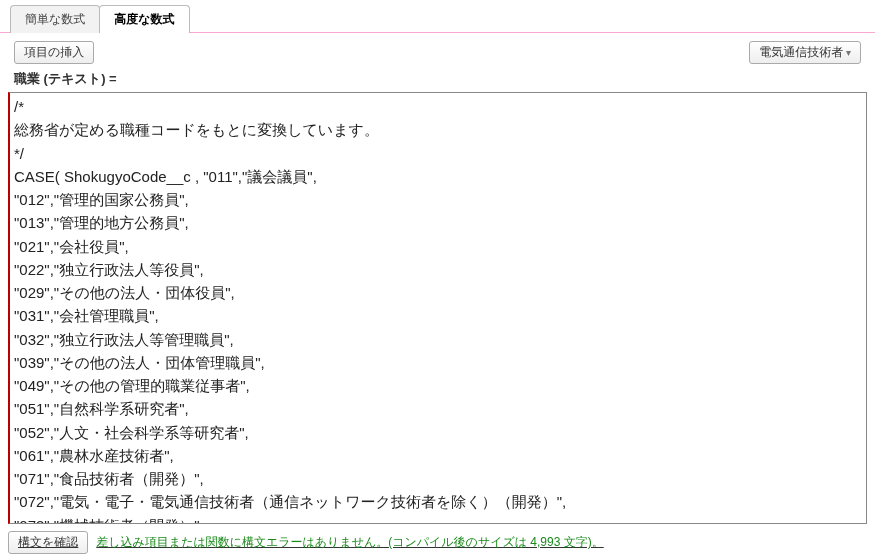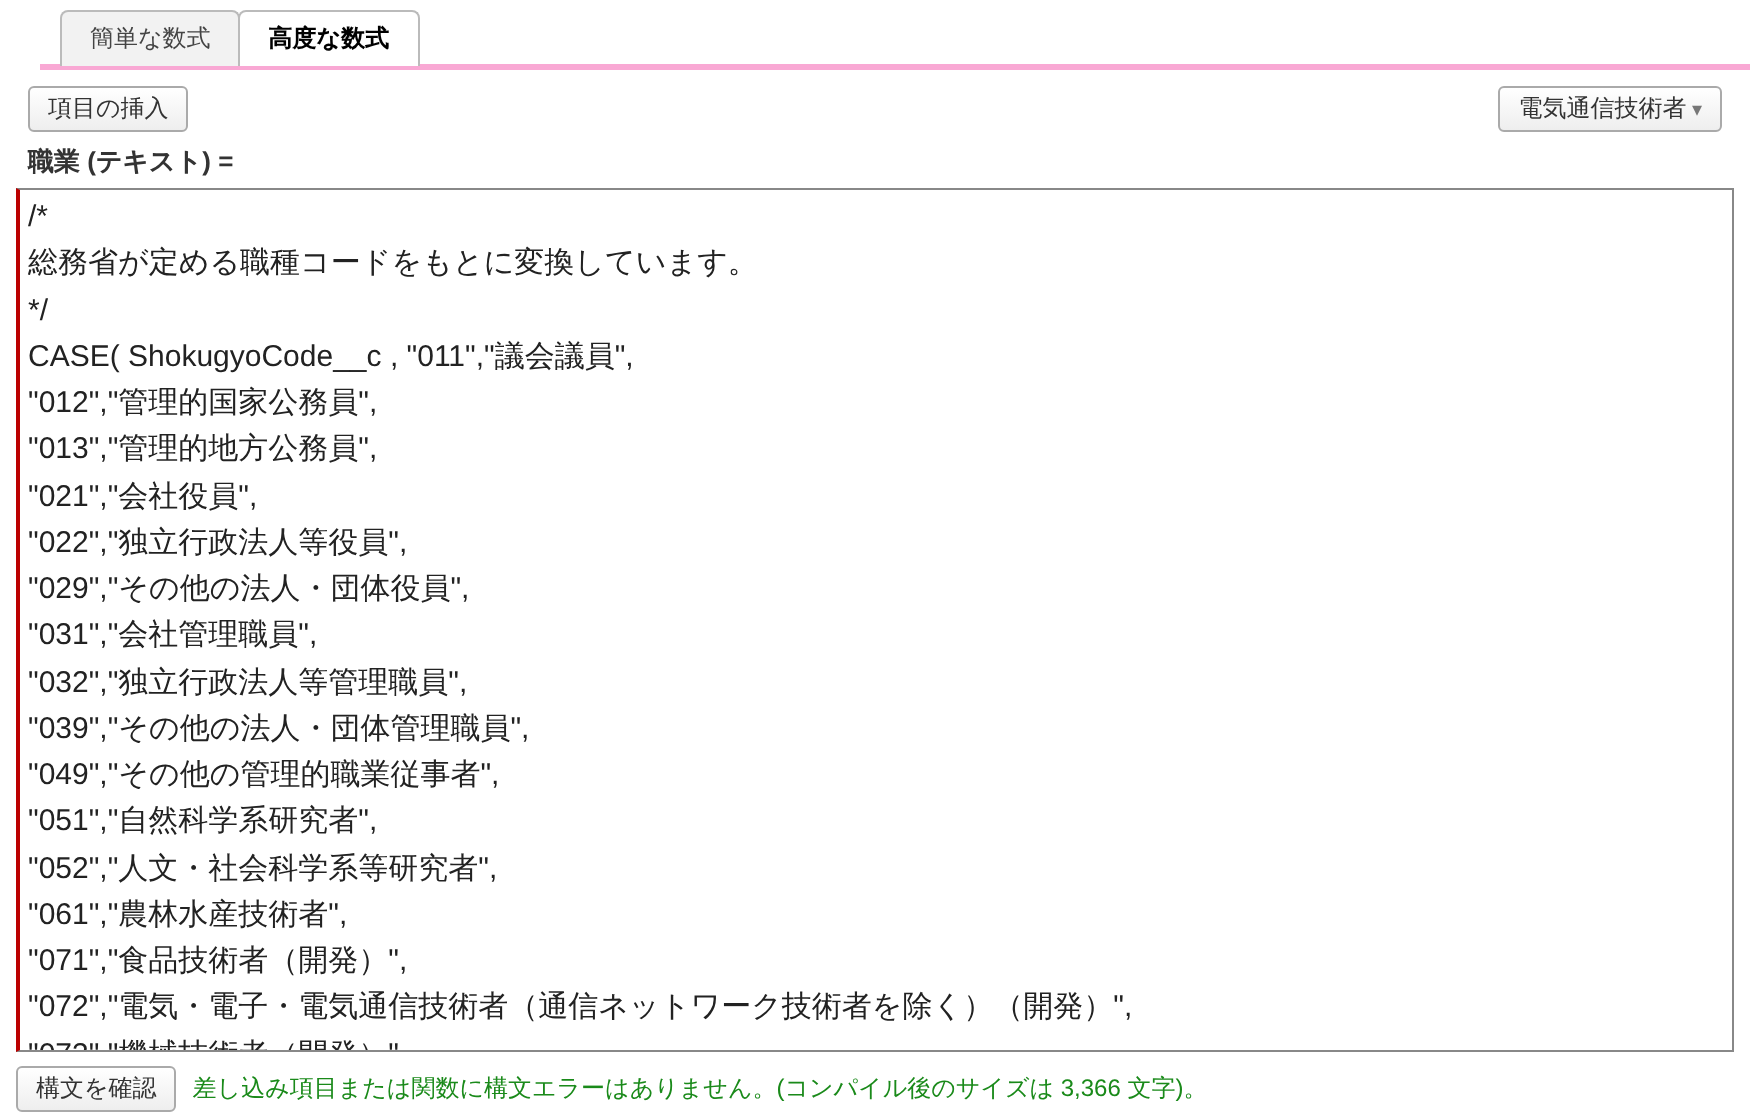--- a/index.html
+++ b/index.html
@@ -6,24 +6,23 @@
 body {
   font-family: Arial, "Hiragino Kaku Gothic ProN", "MS PGothic", sans-serif;
   font-size: 13px;
   background: #fff;
   width: 875px;
   height: 560px;
   color: #333;
 }
 .tabs {
   display: flex;
-  border-bottom: 3px solid #f9a8d4;
+  border-bottom: 1px solid #f9a8d4;
   margin-top: 4px;
   padding-left: 10px;
-  margin-left: 20px;
 }
 .tab {
   padding: 5px 14px 5px;
   border: 1px solid #bbb;
   border-bottom: none;
   background: #f2f2f2;
   cursor: pointer;
   margin-right: -1px;
   border-top-left-radius: 4px;
   border-top-right-radius: 4px;
@@ -79,20 +78,21 @@
   resize: none;
   white-space: pre;
   overflow: auto;
   color: #222;
 }
 .footer {
   padding: 4px 8px 4px;
   display: flex;
   align-items: center;
   gap: 8px;
+  text-decoration: underline;
 }
 .syntax-msg {
   color: #1a8a1a;
   font-size: 12px;
 }
 </style>
 </head>
 <body>
 
 <div class="tabs">
@@ -125,14 +125,14 @@
 "052","人文・社会科学系等研究者",
 "061","農林水産技術者",
 "071","食品技術者（開発）",
 "072","電気・電子・電気通信技術者（通信ネットワーク技術者を除く）（開発）",
 "073","機械技術者（開発）",
 "074","自動車技術者（開発）",</textarea>
 </div>
 
 <div class="footer">
   <button class="btn">構文を確認</button>
-  <span class="syntax-msg">差し込み項目または関数に構文エラーはありません。(コンパイル後のサイズは 3,366 文字)。</span>
+  <span class="syntax-msg">差し込み項目または関数に構文エラーはありません。(コンパイル後のサイズは 4,993 文字)。</span>
 </div>
 
 </body></html>

